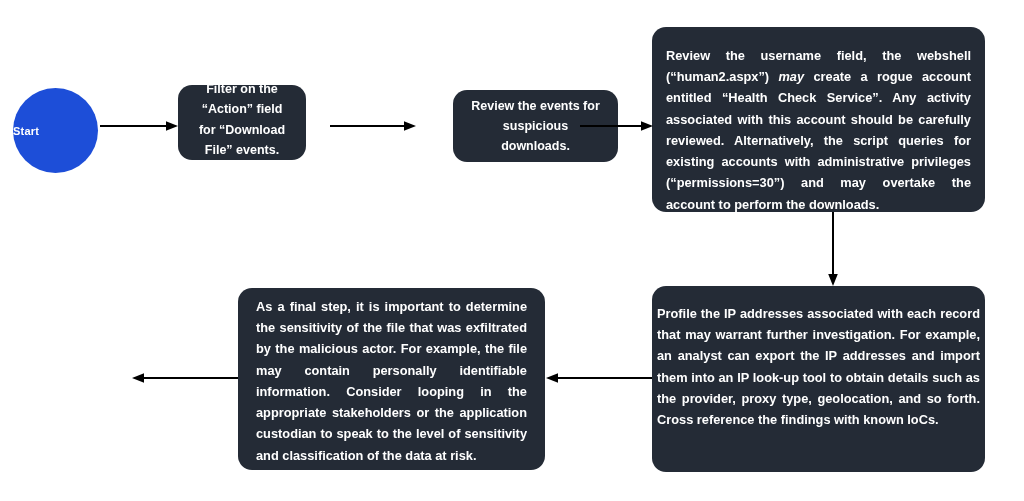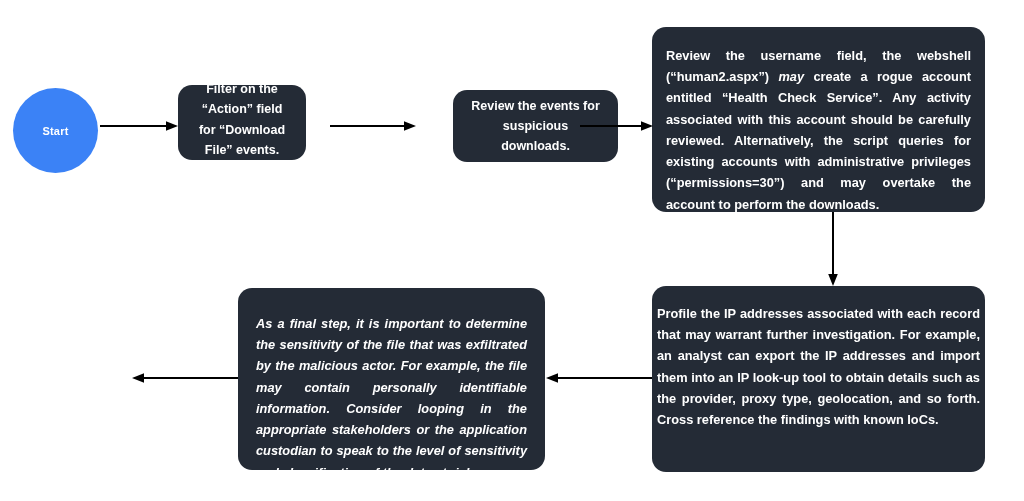--- a/index.html
+++ b/index.html
@@ -15,24 +15,23 @@
     width: 1024px;
     height: 501px;
     background: #ffffff;
     overflow: hidden;
   }
 
   
   .node-circle {
     position: absolute;
     border-radius: 50%;
-    background: #3b82f6;
+    background: #1d4ed8;
     display: flex;
     align-items: center;
-    justify-content: center;
   }
   .node-circle .label {
     color: #ffffff;
     font-weight: bold;
     font-size: 11px;
     letter-spacing: 0.2px;
   }
 
   
   .node-box {
@@ -94,21 +93,21 @@
   </div>
 
   <div class="node-box box-long" style="left:652px; top:27px; width:333px; height:185px; padding:18px 14px;">
     <span class="label"><span>Review the username field, the webshell (“human2.aspx”) </span><em>may</em><span> create a rogue account entitled “Health Check Service”. Any activity associated with this account should be carefully reviewed. Alternatively, the script queries for existing accounts with administrative privileges (“permissions=30”) and may overtake the account to perform the downloads.</span></span>
   </div>
 
   <div class="node-box box-long" style="left:652px; top:286px; width:333px; height:186px; padding:17px 5px;">
     <span class="label">Profile the IP addresses associated with each record that may warrant further investigation. For example, an analyst can export the IP addresses and import them into an IP look-up tool to obtain details such as the provider, proxy type, geolocation, and so forth. Cross reference the findings with known IoCs.</span>
   </div>
 
-  <div class="node-box box-long" style="left:238px; top:288px; width:307px; height:182px; padding:25px 18px;font-style:italic;">
+  <div class="node-box box-long" style="left:238px; top:288px; width:307px; height:182px; padding:8px 18px;">
     <span class="label">As a final step, it is important to determine the sensitivity of the file that was exfiltrated by the malicious actor. For example, the file may contain personally identifiable information. Consider looping in the appropriate stakeholders or the application custodian to speak to the level of sensitivity and classification of the data at risk.</span>
   </div>
 
 
   <div class="connector" style="left:100px; top:119px; width:80px; height:14px;">
     <svg width="80" height="14" viewBox="0 0 80 14">
       <line x1="0" y1="7" x2="70" y2="7" stroke="#000000" stroke-width="2"></line>
       <polygon points="78,7 66,2.2 66,11.8" fill="#000000"></polygon>
     </svg>
   </div>

